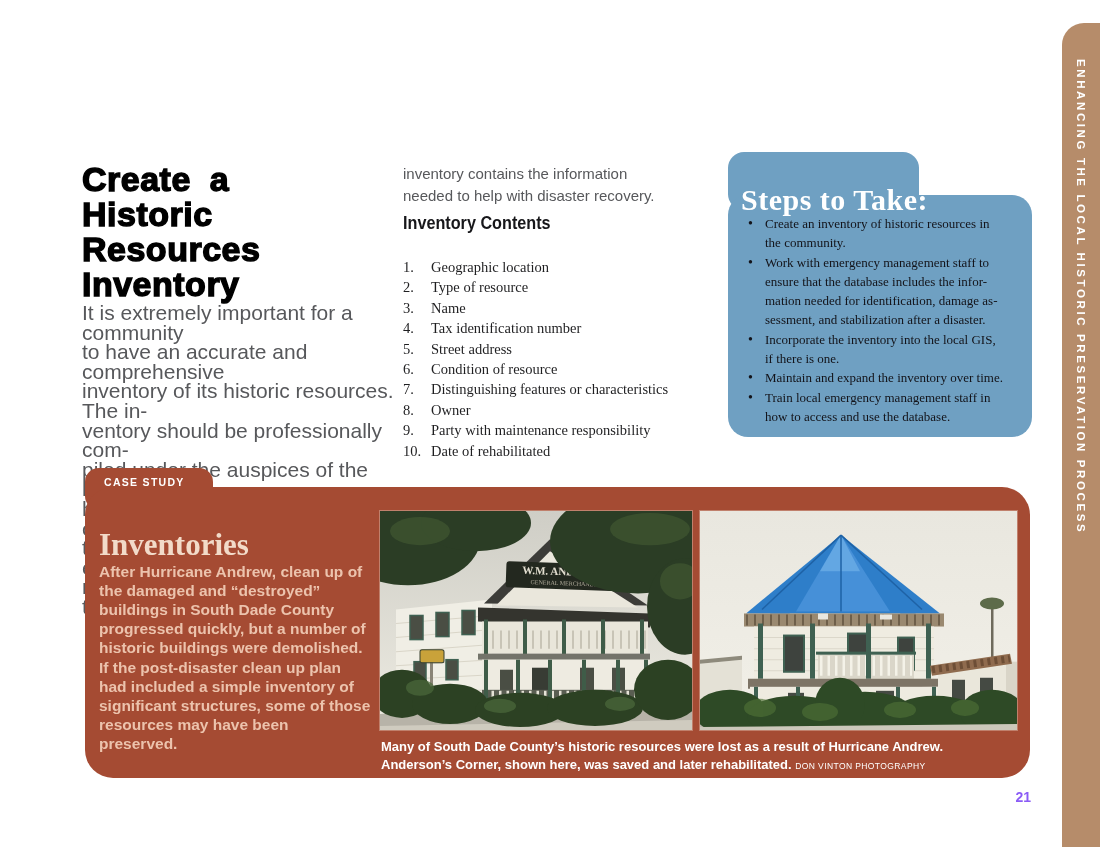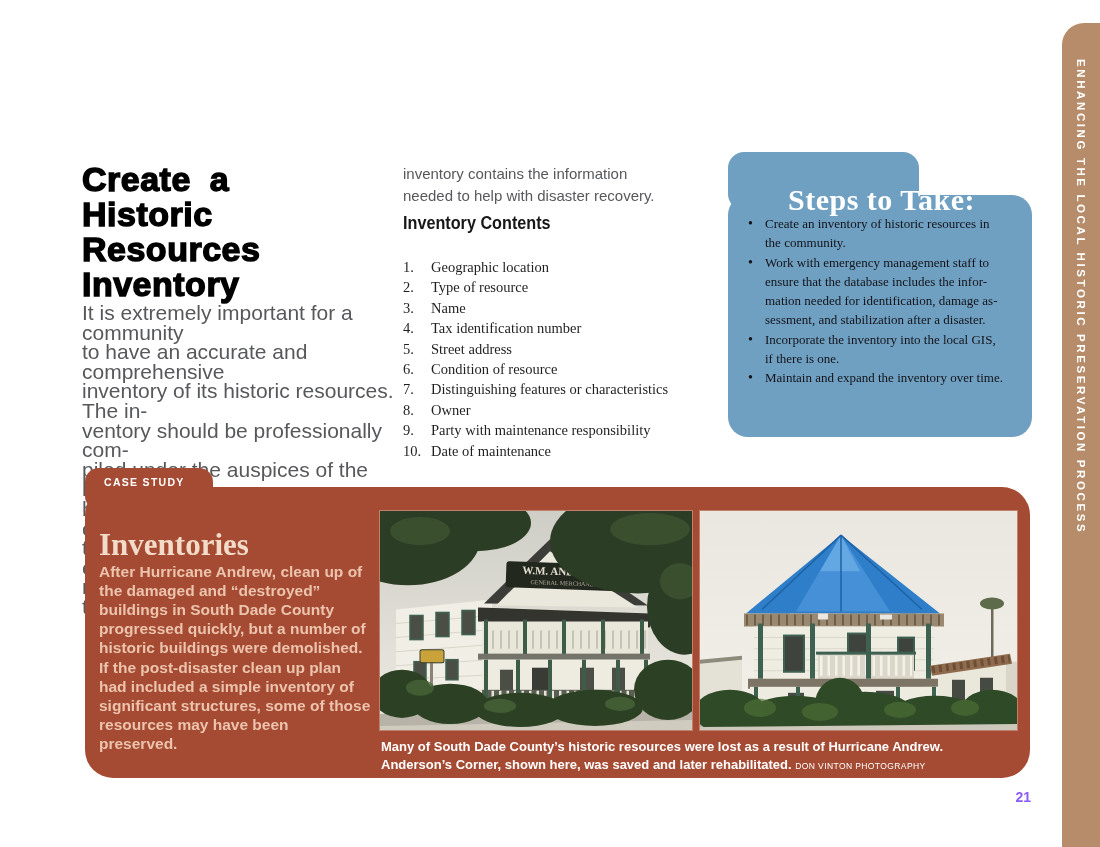--- a/index.html
+++ b/index.html
@@ -23,21 +23,21 @@
   ol.contents-list{left:403px;top:257px;width:310px;margin:0;padding:0;list-style:none;
                    counter-reset:c;font-family:"Liberation Serif",serif;font-size:14.5px;
                    line-height:20.4px;color:#1f1f21;}
   ol.contents-list li{position:relative;padding-left:28px;counter-increment:c;}
   ol.contents-list li::before{content:counter(c) ".";position:absolute;left:0;}
 
   
   .steps-tab{left:728px;top:152px;width:191px;height:58px;background:#6FA0C2;border-radius:16px;}
   .steps-body{left:728px;top:195px;width:304px;height:242px;background:#6FA0C2;border-radius:20px;}
   .steps-title{left:741px;top:158px;font-family:"Liberation Serif",serif;font-size:30px;
-               color:#ffffff;letter-spacing:0.5px;margin-left:47px;}
+               color:#ffffff;letter-spacing:0.5px;}
   ul.steps-list{left:738px;top:206px;width:288px;margin:8px;padding:0;list-style:none;
                 font-family:"Liberation Serif",serif;font-size:13px;line-height:19.3px;color:#131319;}
   ul.steps-list li{position:relative;padding-left:19px;white-space:pre-line;}
   ul.steps-list li::before{content:"\2022";position:absolute;left:2px;font-size:14px;}
 
   
   .cs-tab{left:85px;top:468px;width:128px;height:42px;background:#A54B33;border-radius:14px;}
   .cs-body{left:85px;top:487px;width:945px;height:291px;background:#A54B33;border-radius:28px;}
   .cs-tab-label{left:104px;top:476px;font-size:10.5px;font-weight:bold;color:#ffffff;letter-spacing:1.3px;}
   .cs-title{left:99px;top:501px;font-family:"Liberation Serif",serif;font-size:31px;color:#F2DBC9;}
@@ -80,36 +80,38 @@
   <ol class="abs contents-list">
       <li>Geographic location</li>
       <li>Type of resource</li>
       <li>Name</li>
       <li>Tax identification number</li>
       <li>Street address</li>
       <li>Condition of resource</li>
       <li>Distinguishing features or characteristics</li>
       <li>Owner</li>
       <li>Party with maintenance responsibility</li>
-      <li>Date of maintenance</li>
+      <li>Date of rehabilitated</li>
     </ol>
 
   <div class="abs steps-tab"></div>
   <div class="abs steps-body"></div>
   <h2 class="abs steps-title">Steps to Take:</h2>
   <ul class="abs steps-list">
       <li>Create an inventory of historic resources in
 the community.</li>
       <li>Work with emergency management staff to
 ensure that the database includes the infor-
 mation needed for identification, damage as-
 sessment, and stabilization after a disaster.</li>
       <li>Incorporate the inventory into the local GIS,
 if there is one.</li>
       <li>Maintain and expand the inventory over time.</li>
+      <li>Train local emergency management staff in
+how to access and use the database.</li>
     </ul>
 
   <div class="abs cs-tab"></div>
   <div class="abs cs-body"></div>
   <div class="abs cs-tab-label">CASE STUDY</div>
   <h2 class="abs cs-title">Inventories</h2>
   <p class="abs cs-para prelines">After Hurricane Andrew, clean up of
 the damaged and “destroyed”
 buildings in South Dade County
 progressed quickly, but a number of

